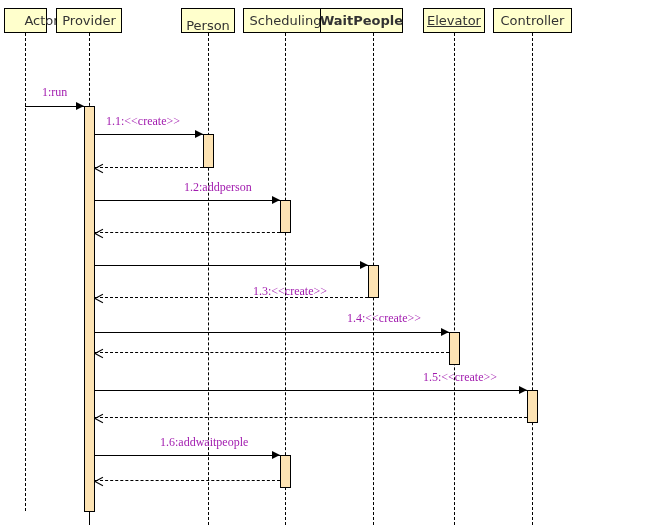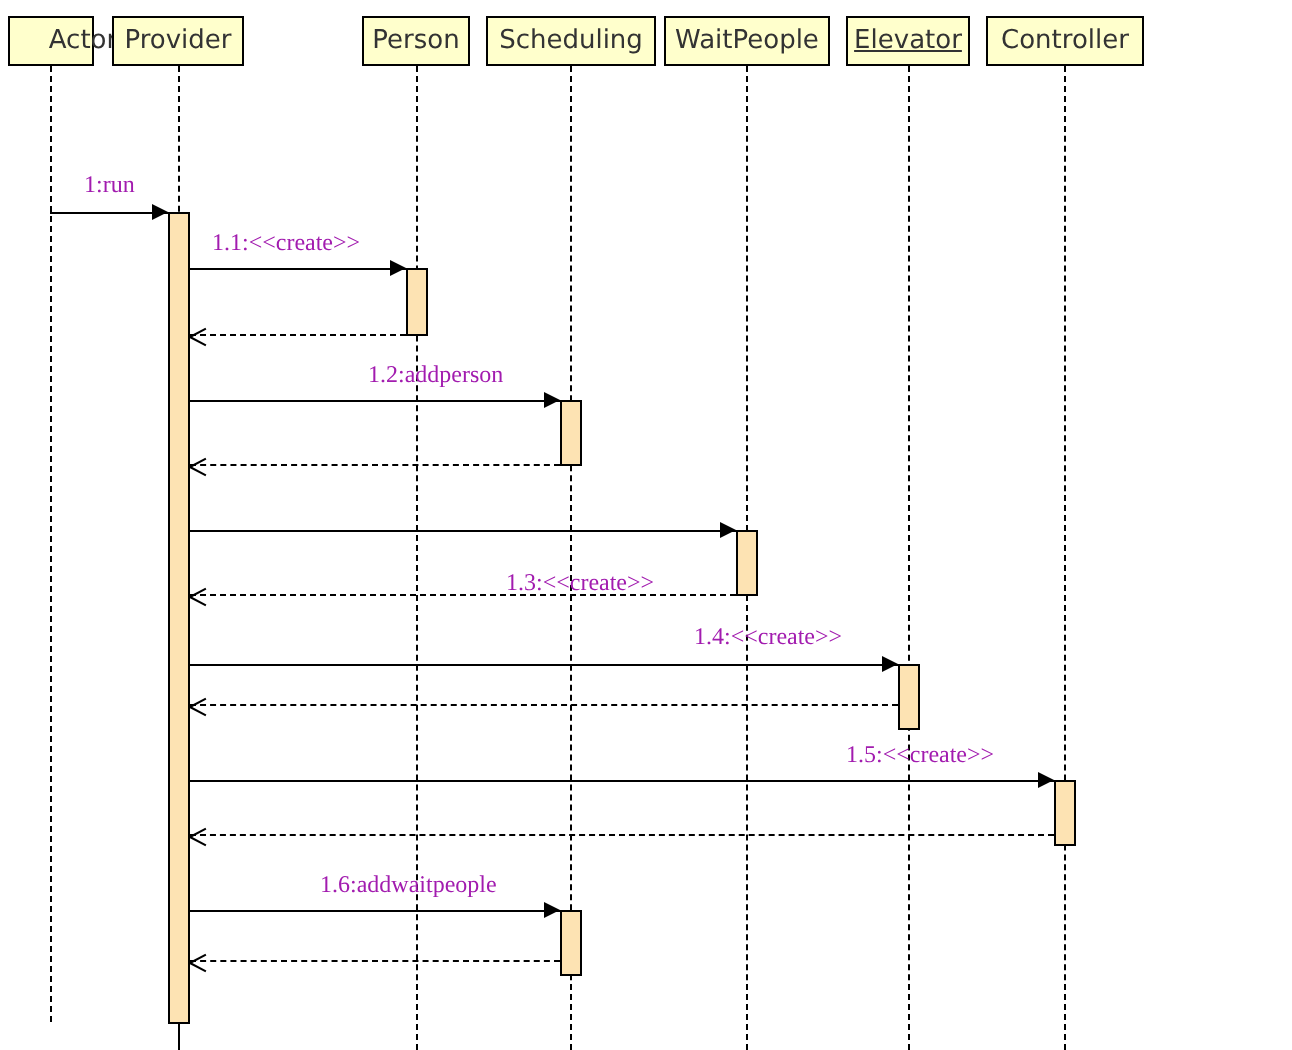--- a/index.html
+++ b/index.html
@@ -152,27 +152,27 @@
       <div class="msg-line dashed" style="left: 95px; top: 480px; width: 185px;"></div>
       <div class="arrowhead left-open" style="left: 95px; top: 480px;"></div>
     </div>
   <div id="lifeline-boxes-layer">
       <div class="lifeline-box" style="left: 4px; top: 8px; width: 43px; height: 25px; padding-left: 32px;">
         <span>Actor</span>
       </div>
       <div class="lifeline-box" style="left: 56px; top: 8px; width: 66px; height: 25px;">
         <span>Provider</span>
       </div>
-      <div class="lifeline-box" style="left: 181px; top: 8px; width: 54px; height: 25px;">
+      <div class="lifeline-box" style="left: 181px; top: 8px; width: 54px; height: 25px; align-items: flex-end;">
         <span>Person</span>
       </div>
       <div class="lifeline-box" style="left: 243px; top: 8px; width: 85px; height: 25px;">
         <span>Scheduling</span>
       </div>
-      <div class="lifeline-box" style="left: 332px; top: 8px; width: 83px; height: 25px;">
+      <div class="lifeline-box" style="left: 320px; top: 8px; width: 83px; height: 25px; font-weight: bold;">
         <span>WaitPeople</span>
       </div>
       <div class="lifeline-box" style="left: 423px; top: 8px; width: 62px; height: 25px; text-decoration: underline;">
         <span>Elevator</span>
       </div>
       <div class="lifeline-box" style="left: 493px; top: 8px; width: 79px; height: 25px;">
         <span>Controller</span>
       </div>
     </div>
   <div class="actor-stub" style="left:89px; top:512px; height:13px;"></div>

